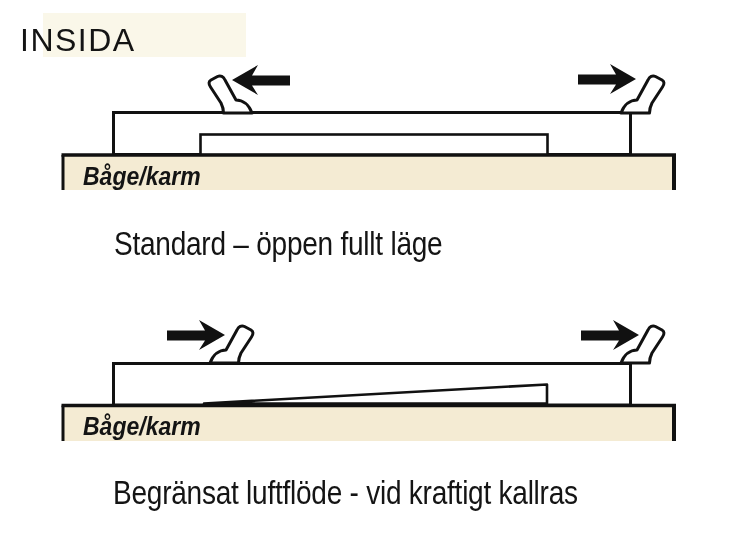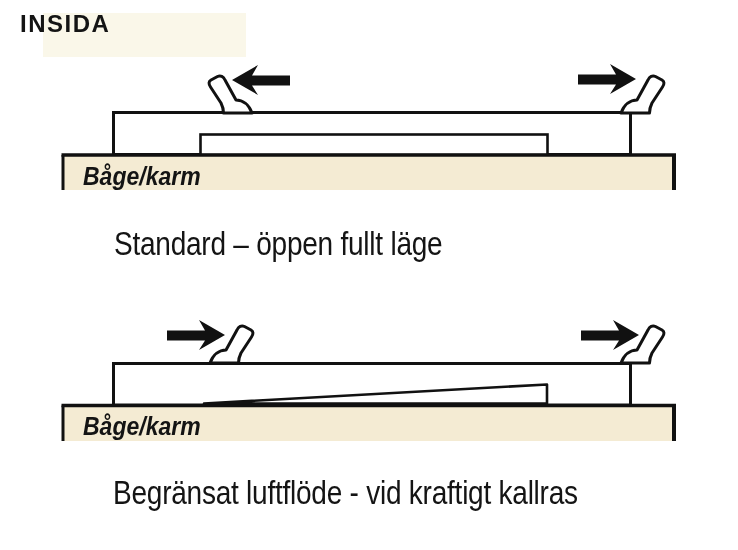--- a/index.html
+++ b/index.html
@@ -17,22 +17,22 @@
     position:relative;
     width:738px;height:550px;
     background:#ffffff;
     overflow:hidden;
   }
   .header-cream{
     position:absolute;left:43px;top:13px;width:203px;height:44px;
     background:var(--header_cream);
   }
   .title{
-    position:absolute;left:20px;top:7px;
-    font-size:24px;font-weight:bold;letter-spacing:1.5px;
+    position:absolute;left:20px;top:23px;
+    font-size:32px;font-weight:normal;letter-spacing:1.5px;
     color:var(--text_black);line-height:34px;
     white-space:nowrap;
   }
   .diagram-svg{position:absolute;left:60px;width:620px;height:135px;}
   #diagram1-svg{top:58px;}
   #diagram2-svg{top:308px;}
   .frame-label{
     position:absolute;left:83px;
     font-size:25px;font-weight:bold;font-style:italic;
     color:var(--text_black);line-height:32px;white-space:nowrap;

